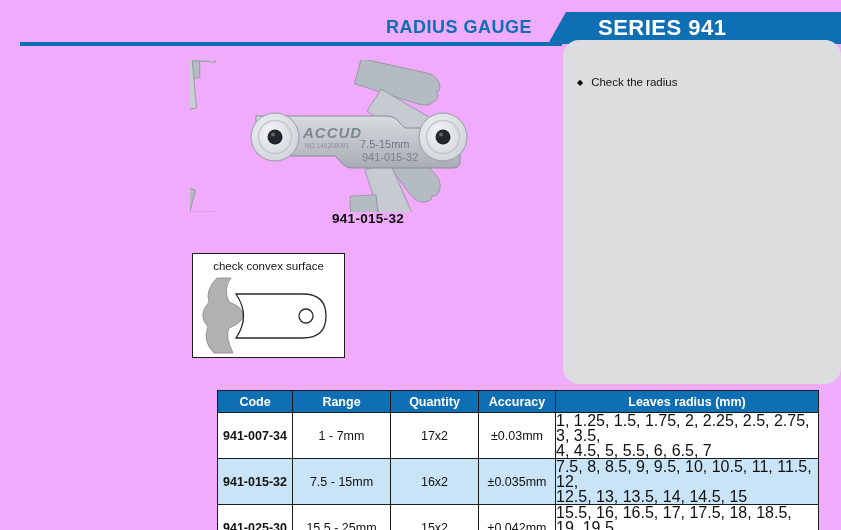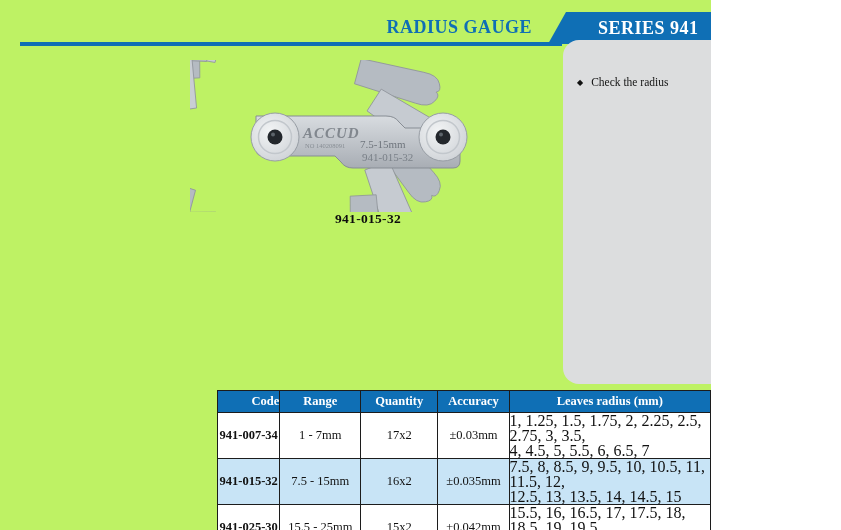--- a/index.html
+++ b/index.html
@@ -1,25 +1,25 @@
 <!DOCTYPE html>
 <html><head>
 <meta charset="utf-8">
 <style>
   html,body{margin:0;padding:0;background:#fff;}
-  #page{position:relative;width:711px;height:530px;background:#bef264;overflow:hidden;
-        font-family:Liberation Serif, serif;color:#1a1a1a;}
+  #page{position:relative;width:841px;height:530px;background:#f0abfc;overflow:hidden;
+        font-family:Liberation Sans, sans-serif;color:#1a1a1a;}
 
   
   .page-title{position:absolute;top:17px;left:0;width:532px;text-align:right;
               font-size:18px;font-weight:bold;letter-spacing:.5px;color:#0f6fb5;}
   .head-rule{position:absolute;left:20px;top:42px;width:542px;height:4px;background:#0f6fb5;}
   .series-box{position:absolute;left:548px;top:12px;width:293px;height:32px;background:#0f6fb5;
               clip-path:polygon(18px 0,100% 0,100% 100%,0 100%);}
-  .series-box span{display:block;padding-left:50px;line-height:32px;font-size:18px;
+  .series-box span{display:block;padding-left:50px;line-height:32px;font-size:22px;
                    font-weight:bold;letter-spacing:.5px;color:#ffffff;}
 
   
   .side-panel{position:absolute;left:563px;top:40px;width:278px;height:344px;background:#dcddde;border-radius:16px;}
   .feature{position:absolute;left:14px;font-size:11.5px;color:#141414;white-space:nowrap;}
   .feature .blt{font-size:8px;vertical-align:1px;margin-right:8px;color:#111;}
   .f1{top:36px;} .f2{top:62px;}
 
   
   .photo{position:absolute;left:190px;top:60px;width:340px;height:152px;}
@@ -30,21 +30,21 @@
   .diag{position:absolute;top:253px;height:105px;background:#fff;border:1.5px solid #1c1c1c;box-sizing:border-box;}
   .d1{left:192px;width:153px;} .d2{left:344px;width:153px;}
   .diag .dlabel{display:block;text-align:center;margin-top:6px;font-size:11.5px;color:#141414;}
   .diag svg{position:absolute;left:0;bottom:2px;}
 
   
   table.spec{position:absolute;left:217px;top:390px;border-collapse:collapse;table-layout:fixed;
              font-size:12.5px;color:#111;background:#fff;}
   table.spec td,table.spec th{border:1px solid #1c1c1c;padding:0;overflow:hidden;}
   table.spec thead th{background:#0f6fb5;color:#fff;font-weight:bold;height:21px;font-size:12.5px;}
-  th.h-code{text-align:right;padding-left:10px;}
+  th.h-code{text-align:center;padding-left:10px;}
   td.c-code{font-weight:bold;text-align:center;}
   td.c-mid{text-align:center;}
   td.c-leaves{padding:2px 4px 2px 8px;font-size:16px;line-height:15px;}
   tr.r{height:34px;margin-top:44px;}
   tr.hl td{background:#c8e4f6;}
 
   .m{display:block}
 </style>
 </head>
 <body>
@@ -130,20 +130,28 @@
     </g>
     <g>
       <circle cx="253" cy="77" r="24" fill="url(#washerGrad)" stroke="#979da4" stroke-width="1"></circle>
       <circle cx="253" cy="77" r="16.5" fill="none" stroke="#c2c7cc" stroke-width="1.5"></circle>
       <circle cx="253" cy="77" r="7.5" fill="#23272c"></circle>
       <circle cx="251" cy="74.5" r="2" fill="#5d646b"></circle>
     </g>
   </svg>
   <div class="photo-caption">941-015-32</div>
 
+  <div class="diag d1">
+    <span class="dlabel">check convex surface</span>
+    <svg width="149" height="80" viewBox="0 0 149 80">
+      <path d="M 24,3 Q 12,15 16,27 Q 4,40 15,52 Q 9,66 21,78 L 40,78 Q 32,62 36,53 Q 50,48 50,40 Q 50,32 36,27 Q 30,13 38,3 Z" fill="#b1b1b1" stroke="#8a8a8a" stroke-width="0.8"></path>
+      <path d="M 43,19 H 110 Q 133,19 133,41 Q 133,63 110,63 H 43 Q 58,41 43,19 Z" fill="#ffffff" stroke="#2a2a2a" stroke-width="1.3"></path>
+      <circle cx="113" cy="41" r="7" fill="#ffffff" stroke="#2a2a2a" stroke-width="1.3"></circle>
+    </svg>
+  </div>
 
 
   <table class="spec">
     <colgroup>
       <col style="width:75px">
         <col style="width:98px">
         <col style="width:88px">
       <col style="width:77px">
         <col style="width:263px">
     </colgroup>

